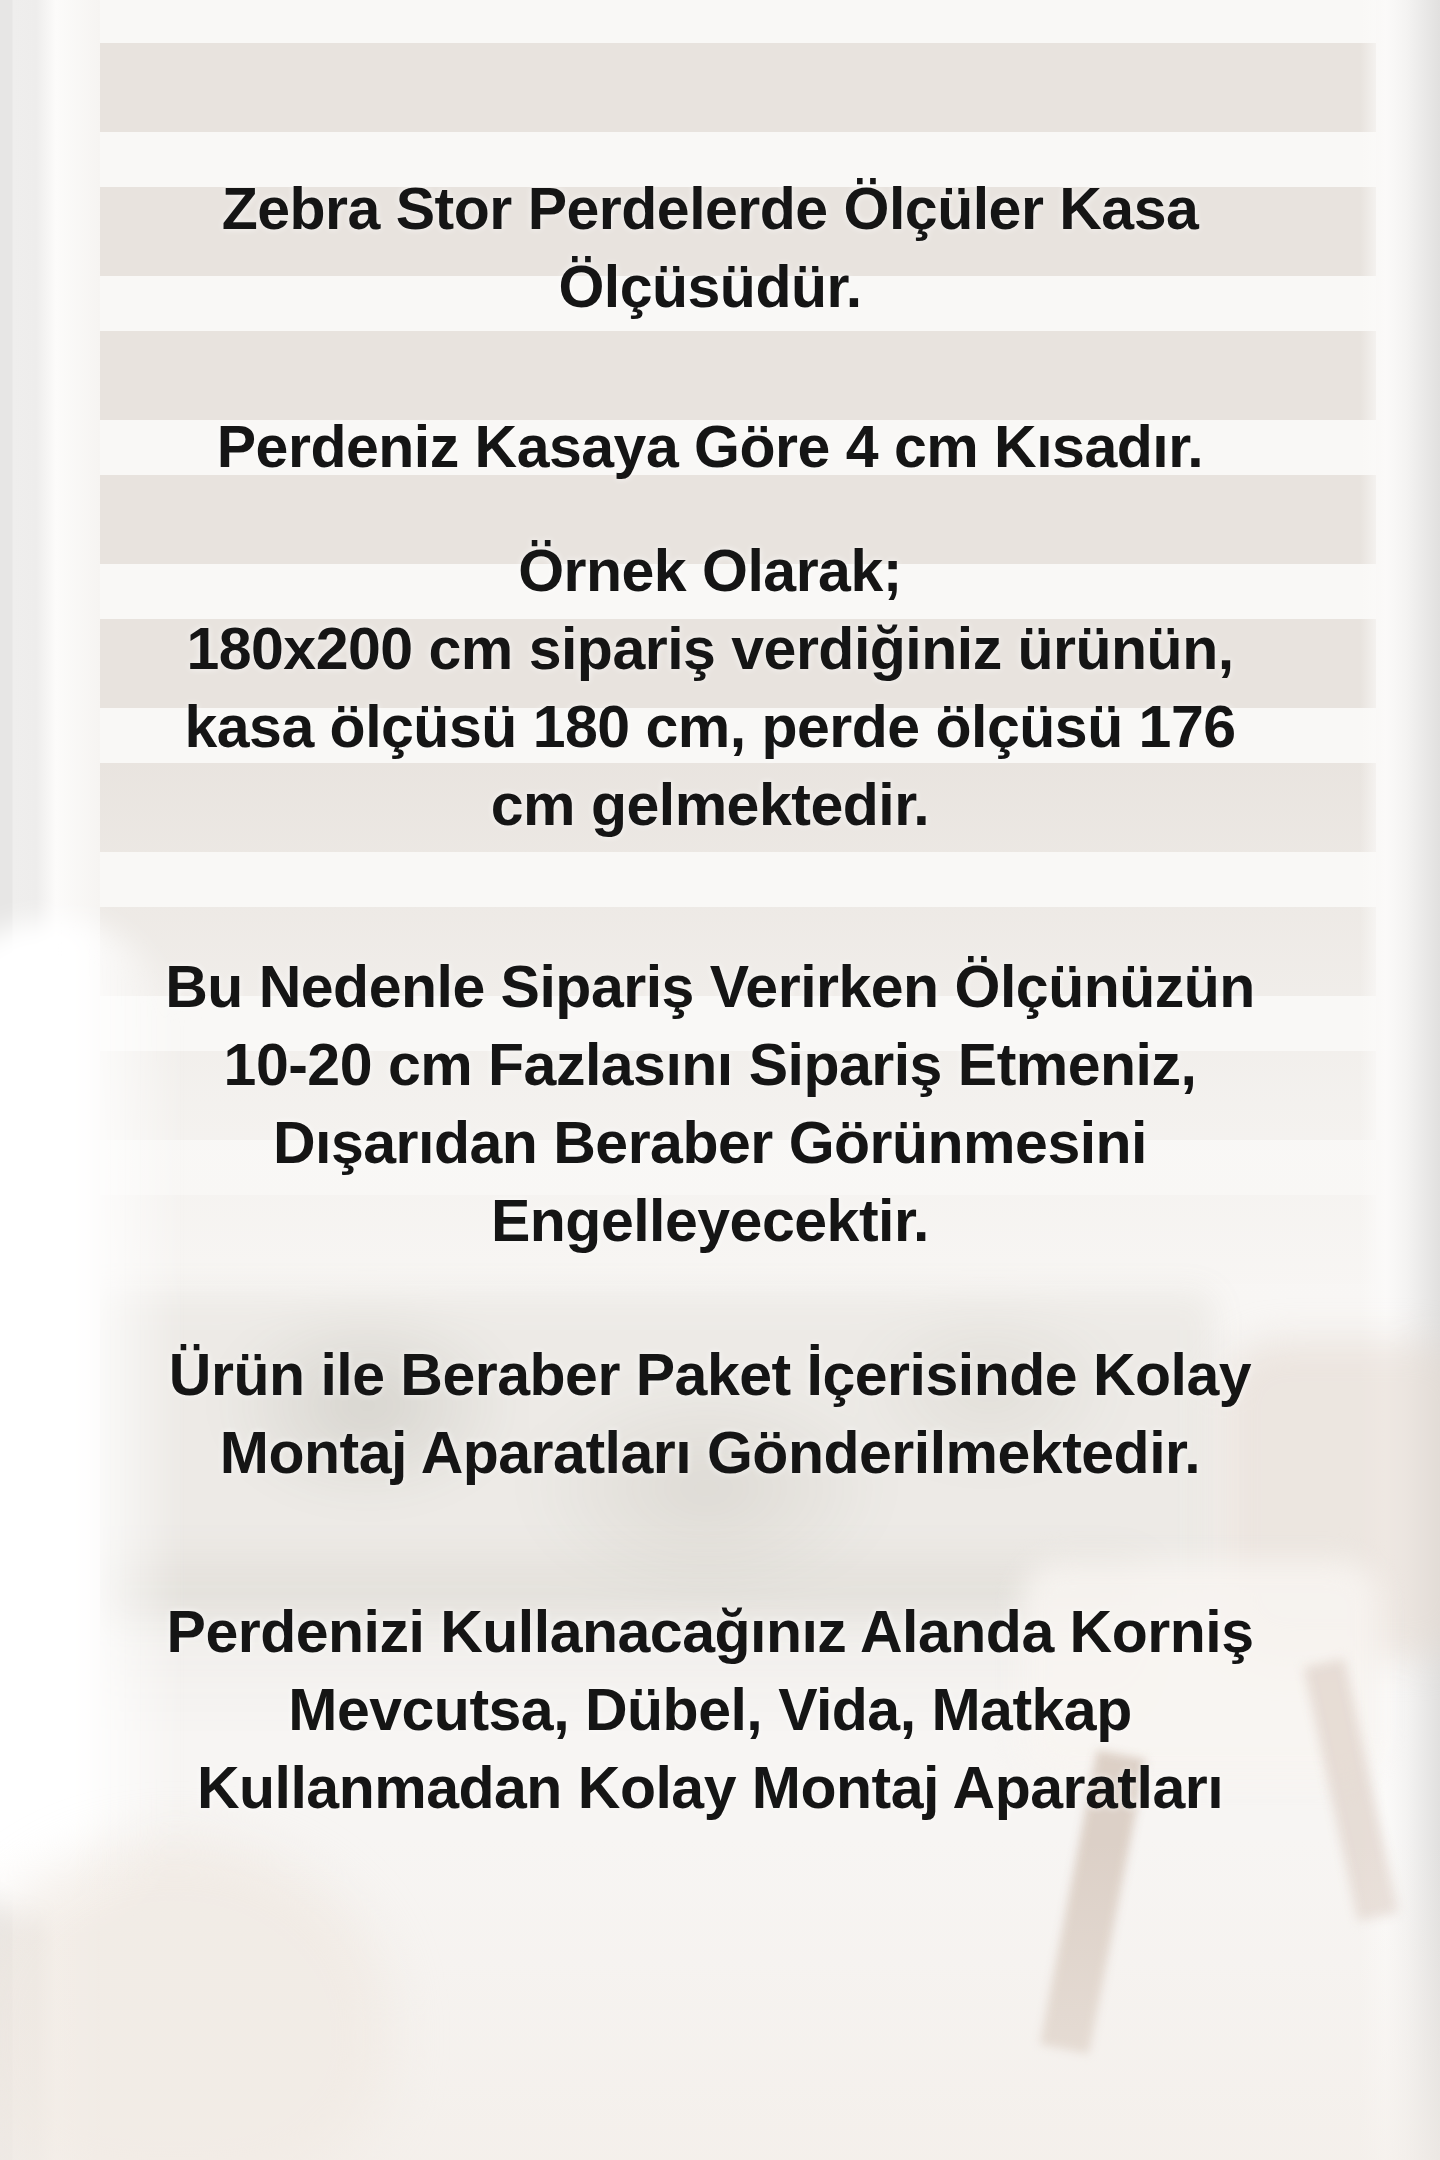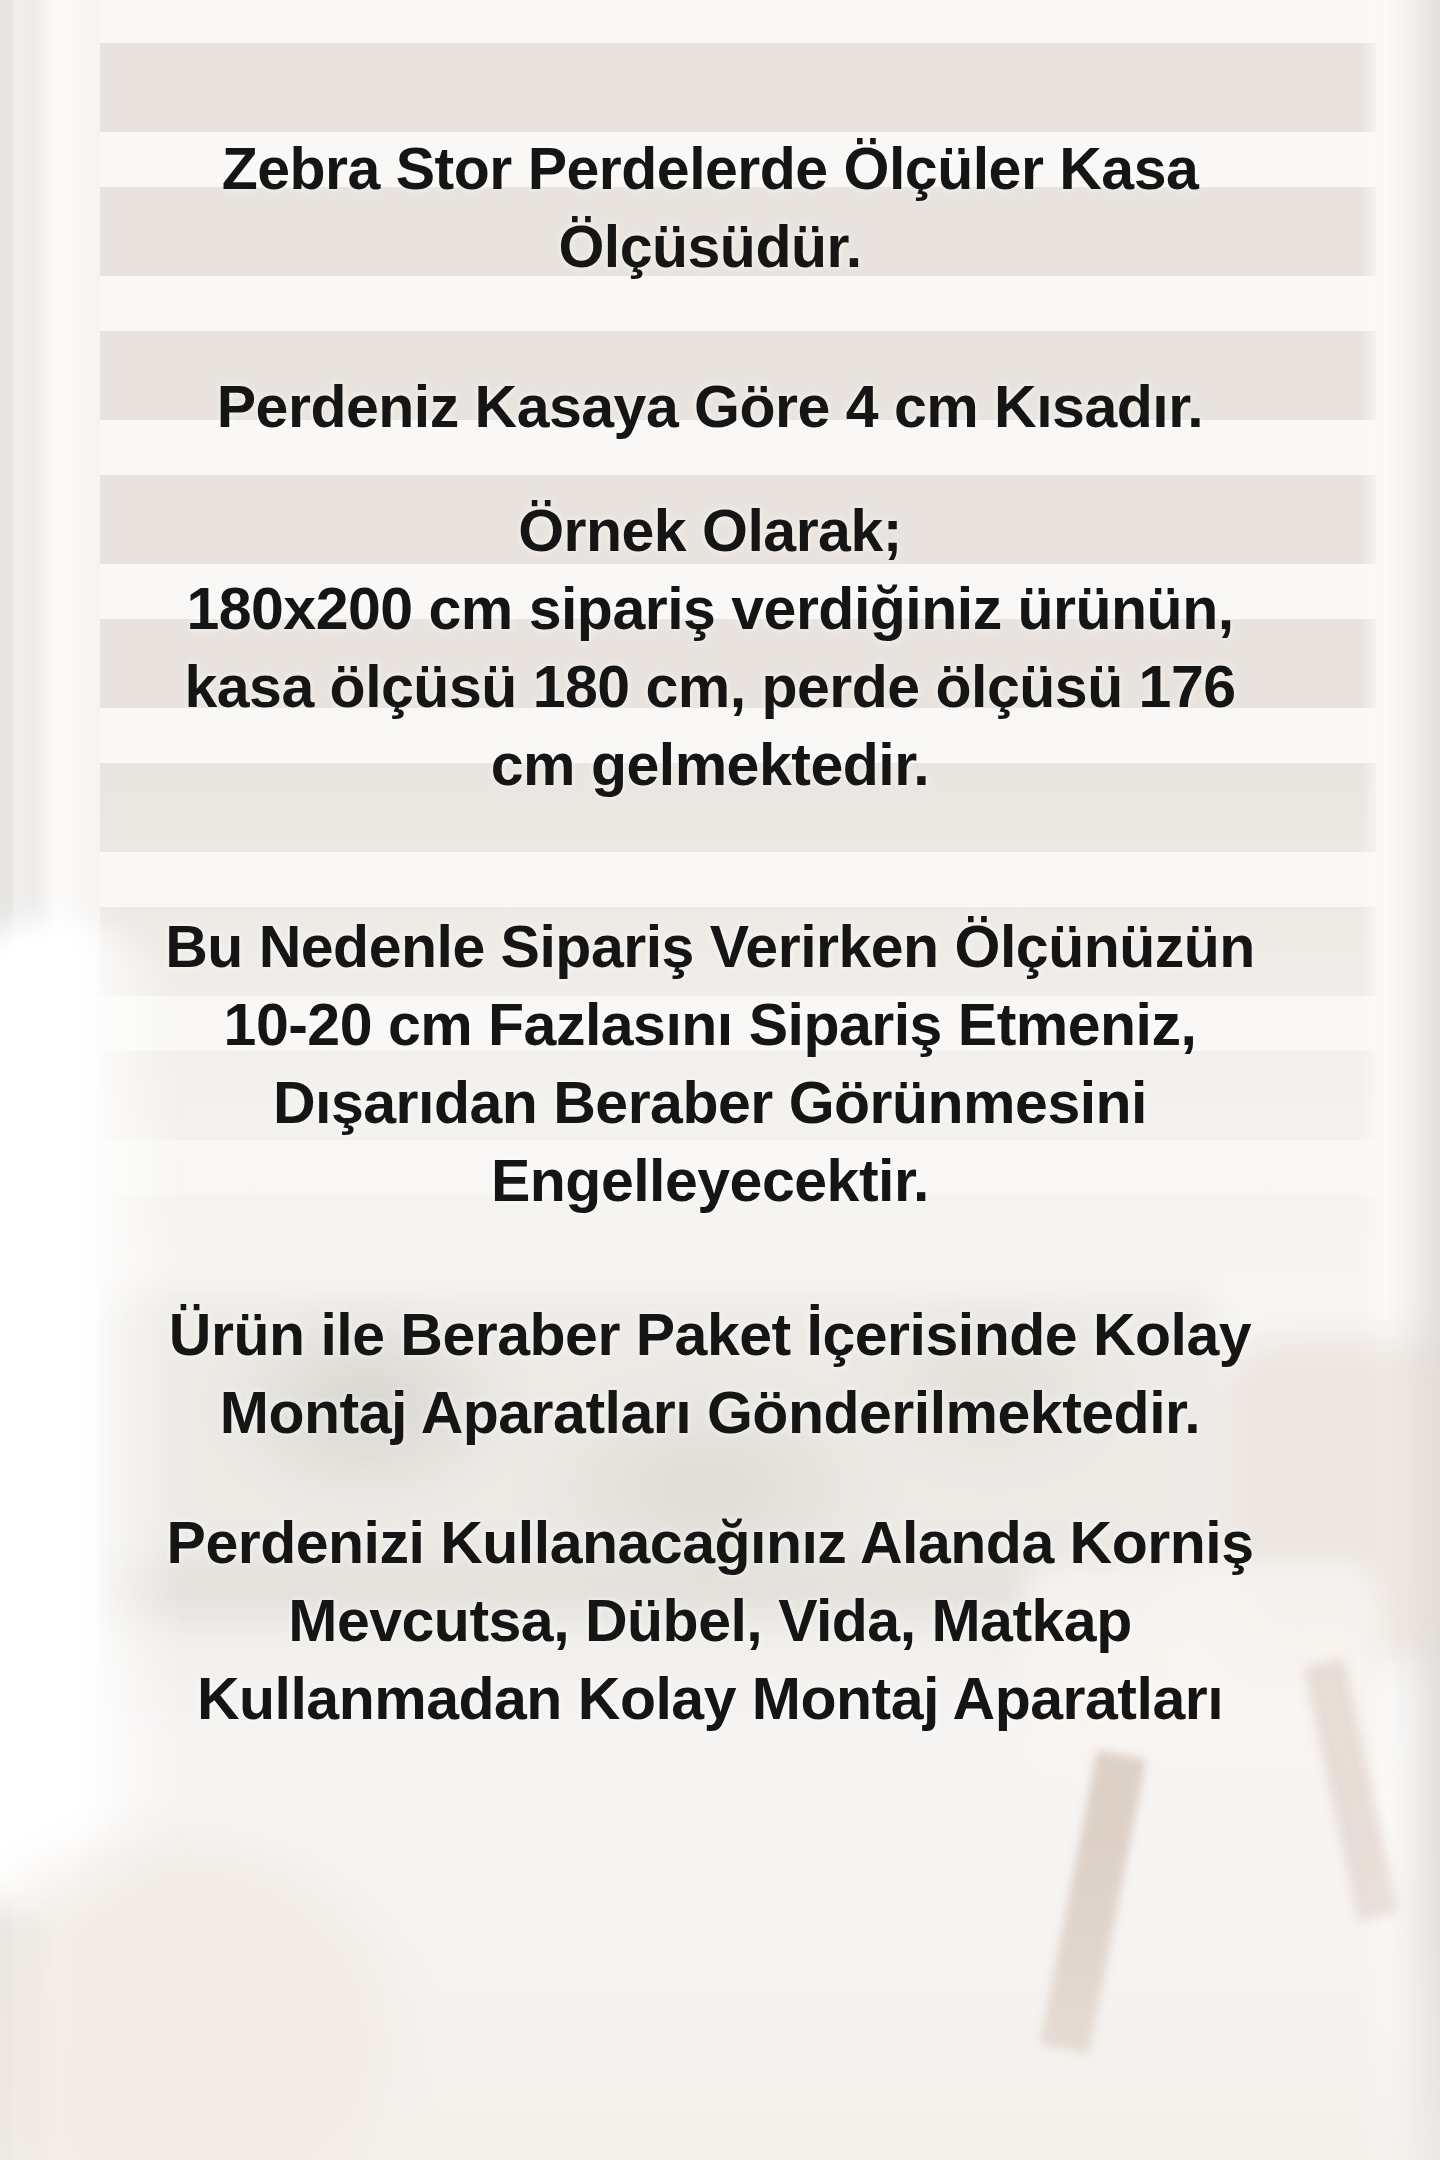--- a/index.html
+++ b/index.html
@@ -139,21 +139,21 @@
     filter: blur(6px);
   }
   .floor-glow {
     position: absolute;
     left: 0; right: 0; bottom: 0;
     height: 320px;
     background: linear-gradient(to bottom, rgba(247,243,239,0), rgba(242,236,230,0.6));
   }
 
   
-  .content { position: absolute; inset: 0; }
+  .content { position: absolute; inset: 0; margin-top: 40px; }
 
   .para {
     position: absolute;
     left: 40px; right: 60px;
     display: flex;
     flex-direction: column;
     align-items: center;
     color: #151515;
     font-weight: 700;
     font-size: 59px;
@@ -162,21 +162,21 @@
     text-align: center;
     text-shadow: 0 0 7px rgba(255,255,255,0.75);
   }
   .para .line { white-space: nowrap; }
 
   .p1 { top: 130px; }
   .p2 { top: 368px; justify-content: center; }
   .p3 { top: 492px; }
   .p4 { top: 908px; }
   .p5 { top: 1296px; }
-  .p6 { top: 1504px; }
+  .p6 { top: 1553px; }
 </style>
 </head>
 <body>
 
 <div class="stage">
 
   <div class="scene">
     <div class="blind">
       <div class="stripes"></div>
       <div class="stripes-fade"></div>

